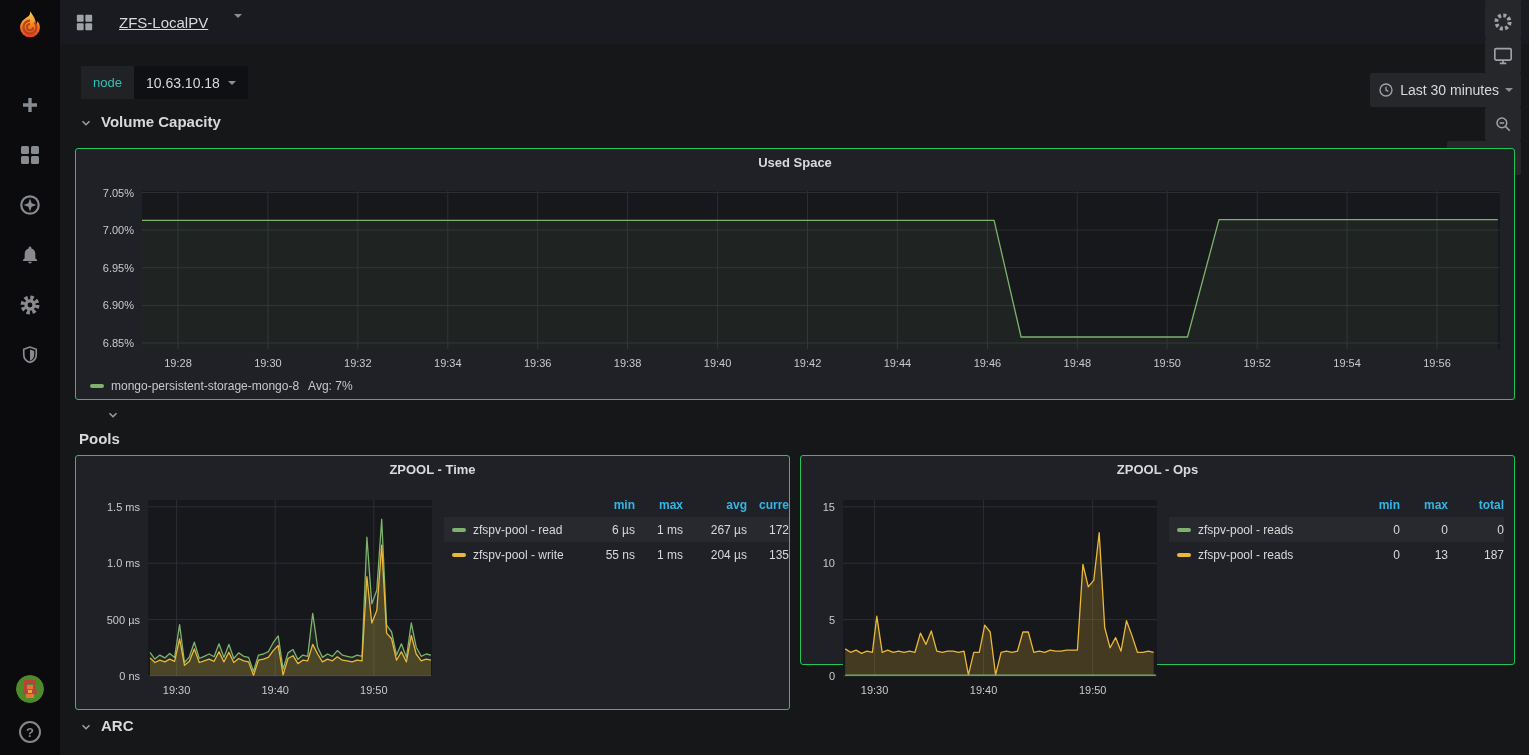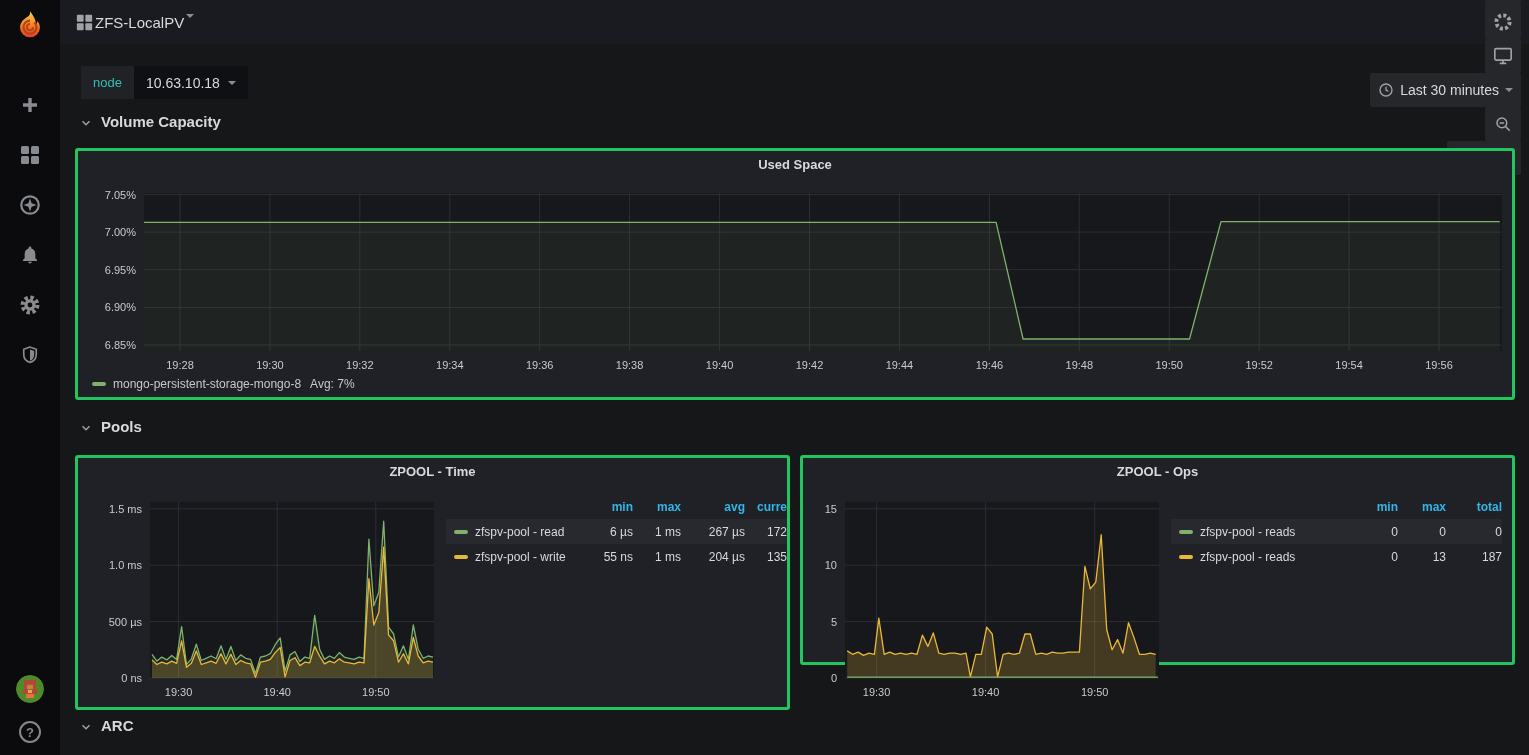--- a/index.html
+++ b/index.html
@@ -13,21 +13,21 @@
   .side-item { width:40px; height:26px; display:flex; align-items:center; justify-content:center; cursor:pointer; }
   .side-item svg { stroke:#888b90; fill:#888b90; }
   .side-bottom { position:absolute; bottom:12px; left:0; width:60px; display:flex; flex-direction:column; align-items:center; gap:18px; }
   .avatar { width:28px; height:28px; border-radius:50%; overflow:hidden; cursor:pointer; }
   .help-circle { width:22px; height:22px; border-radius:50%; border:2px solid #85878b; color:#85878b;
     font-size:13px; font-weight:bold; display:flex; align-items:center; justify-content:center; cursor:pointer; }
 
   
   .topnav { position:absolute; left:60px; top:0; right:0; height:44px; background:#1a1b20;
     display:flex; align-items:center; padding:0 8px 0 16px; }
-  .nav-title-group { display:flex; align-items:flex-start; gap:2px; cursor:pointer; }
+  .nav-title-group { display:flex; align-items:flex-start; gap:26px; cursor:pointer;text-decoration:underline; }
   .nav-title { font-size:15px; color:#d8d9da; }
   .caret { width:0; height:0; border-left:4px solid transparent; border-right:4px solid transparent; border-top:4px solid #8b8e94; display:inline-block; }
   .nav-right { margin-left:auto; display:flex; align-items:flex-end;flex-direction:column; }
   .nav-btn { height:34px; min-width:36px; background:#26272b; border-radius:2px; margin-left:3px;
     display:flex; align-items:center; justify-content:center; cursor:pointer; padding:0 8px; }
   .nav-btn svg { stroke:#9fa2a7; fill:none; }
   .nav-gap { width:22px; }
   .time-btn { gap:6px; }
   .time-text { font-size:14px; color:#d8d9da; }
   .refresh-text { font-size:14px; color:#eb7b18; margin:0 4px 0 6px; }
@@ -36,21 +36,21 @@
   .submenu { position:absolute; left:81px; top:66px; display:flex; height:33px; }
   .var-label { background:#202226; color:#33bfb7; font-size:13px; display:flex; align-items:center; padding:0 12px; }
   .var-value { background:#0f1013; color:#d8d9da; font-size:14px; display:flex; align-items:center; gap:8px; padding:0 12px; cursor:pointer; }
 
   
   .row-header { position:absolute; left:79px; display:flex; align-items:flex-end; gap:8px; cursor:pointer; }
   .row-header svg { stroke:#9fa2a7; }
   .row-title { font-size:15px; font-weight:600; color:#d8d9da; }
 
   
-  .panel { position:absolute; background:#1f2127; border:3px solid #22c55e; border-radius:3px; }
+  .panel { position:absolute; background:#1f2127; border:1px solid #22c55e; border-radius:3px; }
   .panel-title { position:absolute; top:6px; left:0; right:0; text-align:center; font-size:13px; font-weight:bold; color:#d8d9da; cursor:pointer; }
   .chart { position:absolute; }
   .tick { fill:#c9cacc; font-size:11px; font-family:"Liberation Sans","DejaVu Sans",sans-serif; }
 
   
   .legend-inline { position:absolute; left:14px; bottom:6px; display:flex; align-items:center; font-size:12px; color:#c7c8ca; cursor:pointer; }
   .marker { width:14px; height:4px; border-radius:2px; margin-right:7px; display:inline-block; }
   .marker.green { background:#7EB26D; }
   .marker.yellow { background:#EAB839; }
   .legend-avg { margin-left:9px; }
@@ -281,21 +281,21 @@
         <text x="1263.1" y="186" text-anchor="middle" class="tick">19:54</text>
         <text x="1353.0" y="186" text-anchor="middle" class="tick">19:56</text>
       </svg></div>
   <div class="legend-inline">
     <span class="marker green"></span>
     <span>mongo-persistent-storage-mongo-8</span>
     <span class="legend-avg">Avg: 7%</span>
   </div>
 </div>
 
-<div class="row-header" style="top:418px;">
+<div class="row-header" style="top:408px;flex-direction:column;">
   <svg width="14" height="14" viewBox="0 0 24 24" fill="none" stroke-width="2.5">
       <path d="M6 9l6 6 6-6"></path>
     </svg>
   <span class="row-title">Pools</span>
 </div>
 
 <div class="panel" style="left:75px; top:455px; width:715px; height:255px;">
   <div class="panel-title">ZPOOL - Time</div>
   <div class="chart" style="top:34px; left:8px; width:352px; height:212px;"><svg width="352" height="212">
         <rect x="64" y="10" width="284" height="176" fill="#17181c"></rect>

